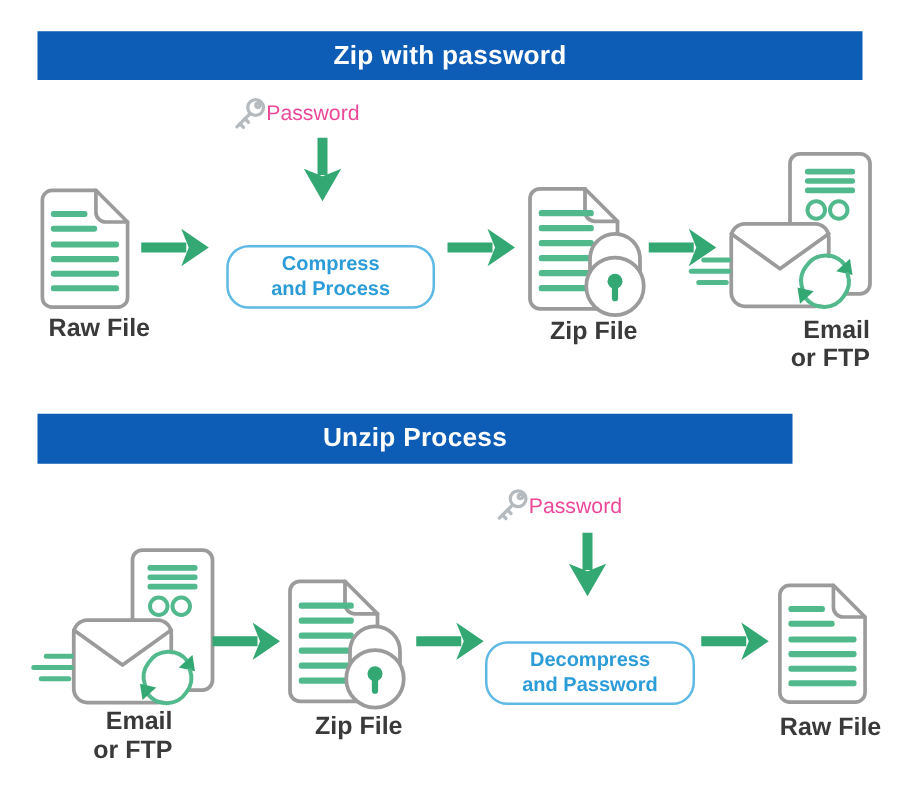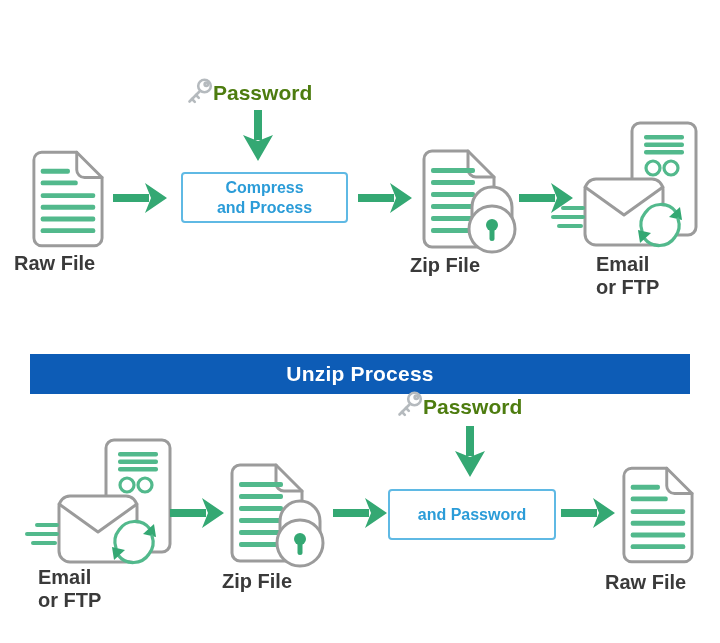--- a/index.html
+++ b/index.html
@@ -16,45 +16,48 @@
   .stage{
     position:relative;width:720px;height:643px;background:#ffffff;overflow:hidden;
     font-family:"Liberation Sans",sans-serif;
   }
   .banner{
     position:absolute;background:var(--banner-blue);color:#ffffff;
     display:flex;align-items:center;justify-content:center;
     font-size:21px;font-weight:bold;letter-spacing:.2px;
   }
   .pw-label{
-    position:absolute;color:#4d7c0f;font-size:21px;font-weight:bold;white-space:nowrap;
+    position:absolute;color:#ec4899;font-size:17px;font-weight:normal;white-space:nowrap;
   }
   .step-label{
     position:absolute;color:var(--label-dark);font-size:20px;font-weight:bold;
-    text-align:left;line-height:23px;white-space:nowrap;
+    text-align:right;line-height:23px;white-space:nowrap;
   }
   .process-box{
     position:absolute;background:#ffffff;border:2px solid var(--box-border);
-    border-radius:4px;display:flex;flex-direction:column;align-items:center;justify-content:center;
-    color:var(--box-text);font-size:16px;font-weight:600;line-height:20px;text-align:center;
+    border-radius:18px;display:flex;flex-direction:column;align-items:center;justify-content:center;
+    color:var(--box-text);font-size:16px;font-weight:600;line-height:20px;text-align:center;margin-top:24px;
   }
   .abs{position:absolute;}
   
   .sg{stroke:var(--outline-gray);stroke-width:3;fill:none;stroke-linecap:round;stroke-linejoin:round;}
   .sgf{stroke:var(--outline-gray);stroke-width:3;fill:#ffffff;stroke-linejoin:round;}
   .gl{fill:var(--line-green);}
   .gs{stroke:var(--line-green);stroke-width:3.2;fill:none;stroke-linecap:round;}
   .ga{fill:var(--arrow-green);}
   .kg{stroke:var(--key-gray);stroke-width:2.6;fill:none;stroke-linecap:round;}
 </style>
 </head>
 <body>
 
 <div class="stage">
 
+  <div class="banner" style="left:30px;top:25px;width:660px;height:39px;">
+    <span>Zip with password</span>
+  </div>
 
   <svg class="abs" style="left:184px;top:76px;" width="32" height="32" viewBox="0 0 32 32">
     <circle class="kg" cx="20.5" cy="10" r="6.3"></circle>
     <circle class="kg" cx="22.3" cy="8.2" r="1.7"></circle>
     <line class="kg" x1="16" y1="15" x2="5.5" y2="25.5"></line>
     <line class="kg" x1="8" y1="23" x2="10.8" y2="25.8"></line>
     <line class="kg" x1="12" y1="19" x2="14.8" y2="21.8"></line>
   </svg>
   <div class="pw-label" style="left:213px;top:81px;">Password</div>
 
@@ -129,21 +132,21 @@
       <path class="ga" d="M137 86 L139 99 L126 96 Z"></path>
       <path class="gs" d="M135 98 a19 19 0 0 1 -3 18 a19 19 0 0 1 -31 1"></path>
       <path class="ga" d="M97 122 L95 109 L108 112 Z"></path>
     </g>
   </svg>
   <div class="step-label" style="left:596px;top:253px;width:100px;">
     <div>Email</div>
     <div>or FTP</div>
   </div>
 
-  <div class="banner" style="left:30px;top:354px;width:660px;height:40px;">
+  <div class="banner" style="left:30px;top:331px;width:604px;height:40px;">
     <span>Unzip Process</span>
   </div>
 
   <svg class="abs" style="left:394px;top:389px;" width="32" height="32" viewBox="0 0 32 32">
     <circle class="kg" cx="20.5" cy="10" r="6.3"></circle>
     <circle class="kg" cx="22.3" cy="8.2" r="1.7"></circle>
     <line class="kg" x1="16" y1="15" x2="5.5" y2="25.5"></line>
     <line class="kg" x1="8" y1="23" x2="10.8" y2="25.8"></line>
     <line class="kg" x1="12" y1="19" x2="14.8" y2="21.8"></line>
   </svg>
@@ -199,20 +202,21 @@
     <rect class="ga" x="69.5" y="78" width="5" height="14" rx="2.5"></rect>
   </svg>
   <div class="step-label" style="left:222px;top:570px;width:100px;">Zip File</div>
 
   <svg class="abs" style="left:331px;top:495px;" width="58" height="36" viewBox="0 0 58 36">
     <rect class="ga" x="2" y="14" width="36" height="8"></rect>
     <path class="ga" d="M34 3 L56 18 L34 33 L40 18 Z"></path>
   </svg>
 
   <div class="process-box" style="left:388px;top:489px;width:164px;height:47px;">
+    <span>Decompress</span>
     <span>and Password</span>
   </div>
 
   <svg class="abs" style="left:559px;top:495px;" width="58" height="36" viewBox="0 0 58 36">
     <rect class="ga" x="2" y="14" width="36" height="8"></rect>
     <path class="ga" d="M34 3 L56 18 L34 33 L40 18 Z"></path>
   </svg>
 
   <svg class="abs" style="left:620px;top:465px;" width="74" height="100" viewBox="0 0 76 100">
     <path class="sgf" d="M12 2 H48 L74 28 V90 a8 8 0 0 1 -8 8 H12 a8 8 0 0 1 -8 -8 V10 a8 8 0 0 1 8 -8 Z"></path>

